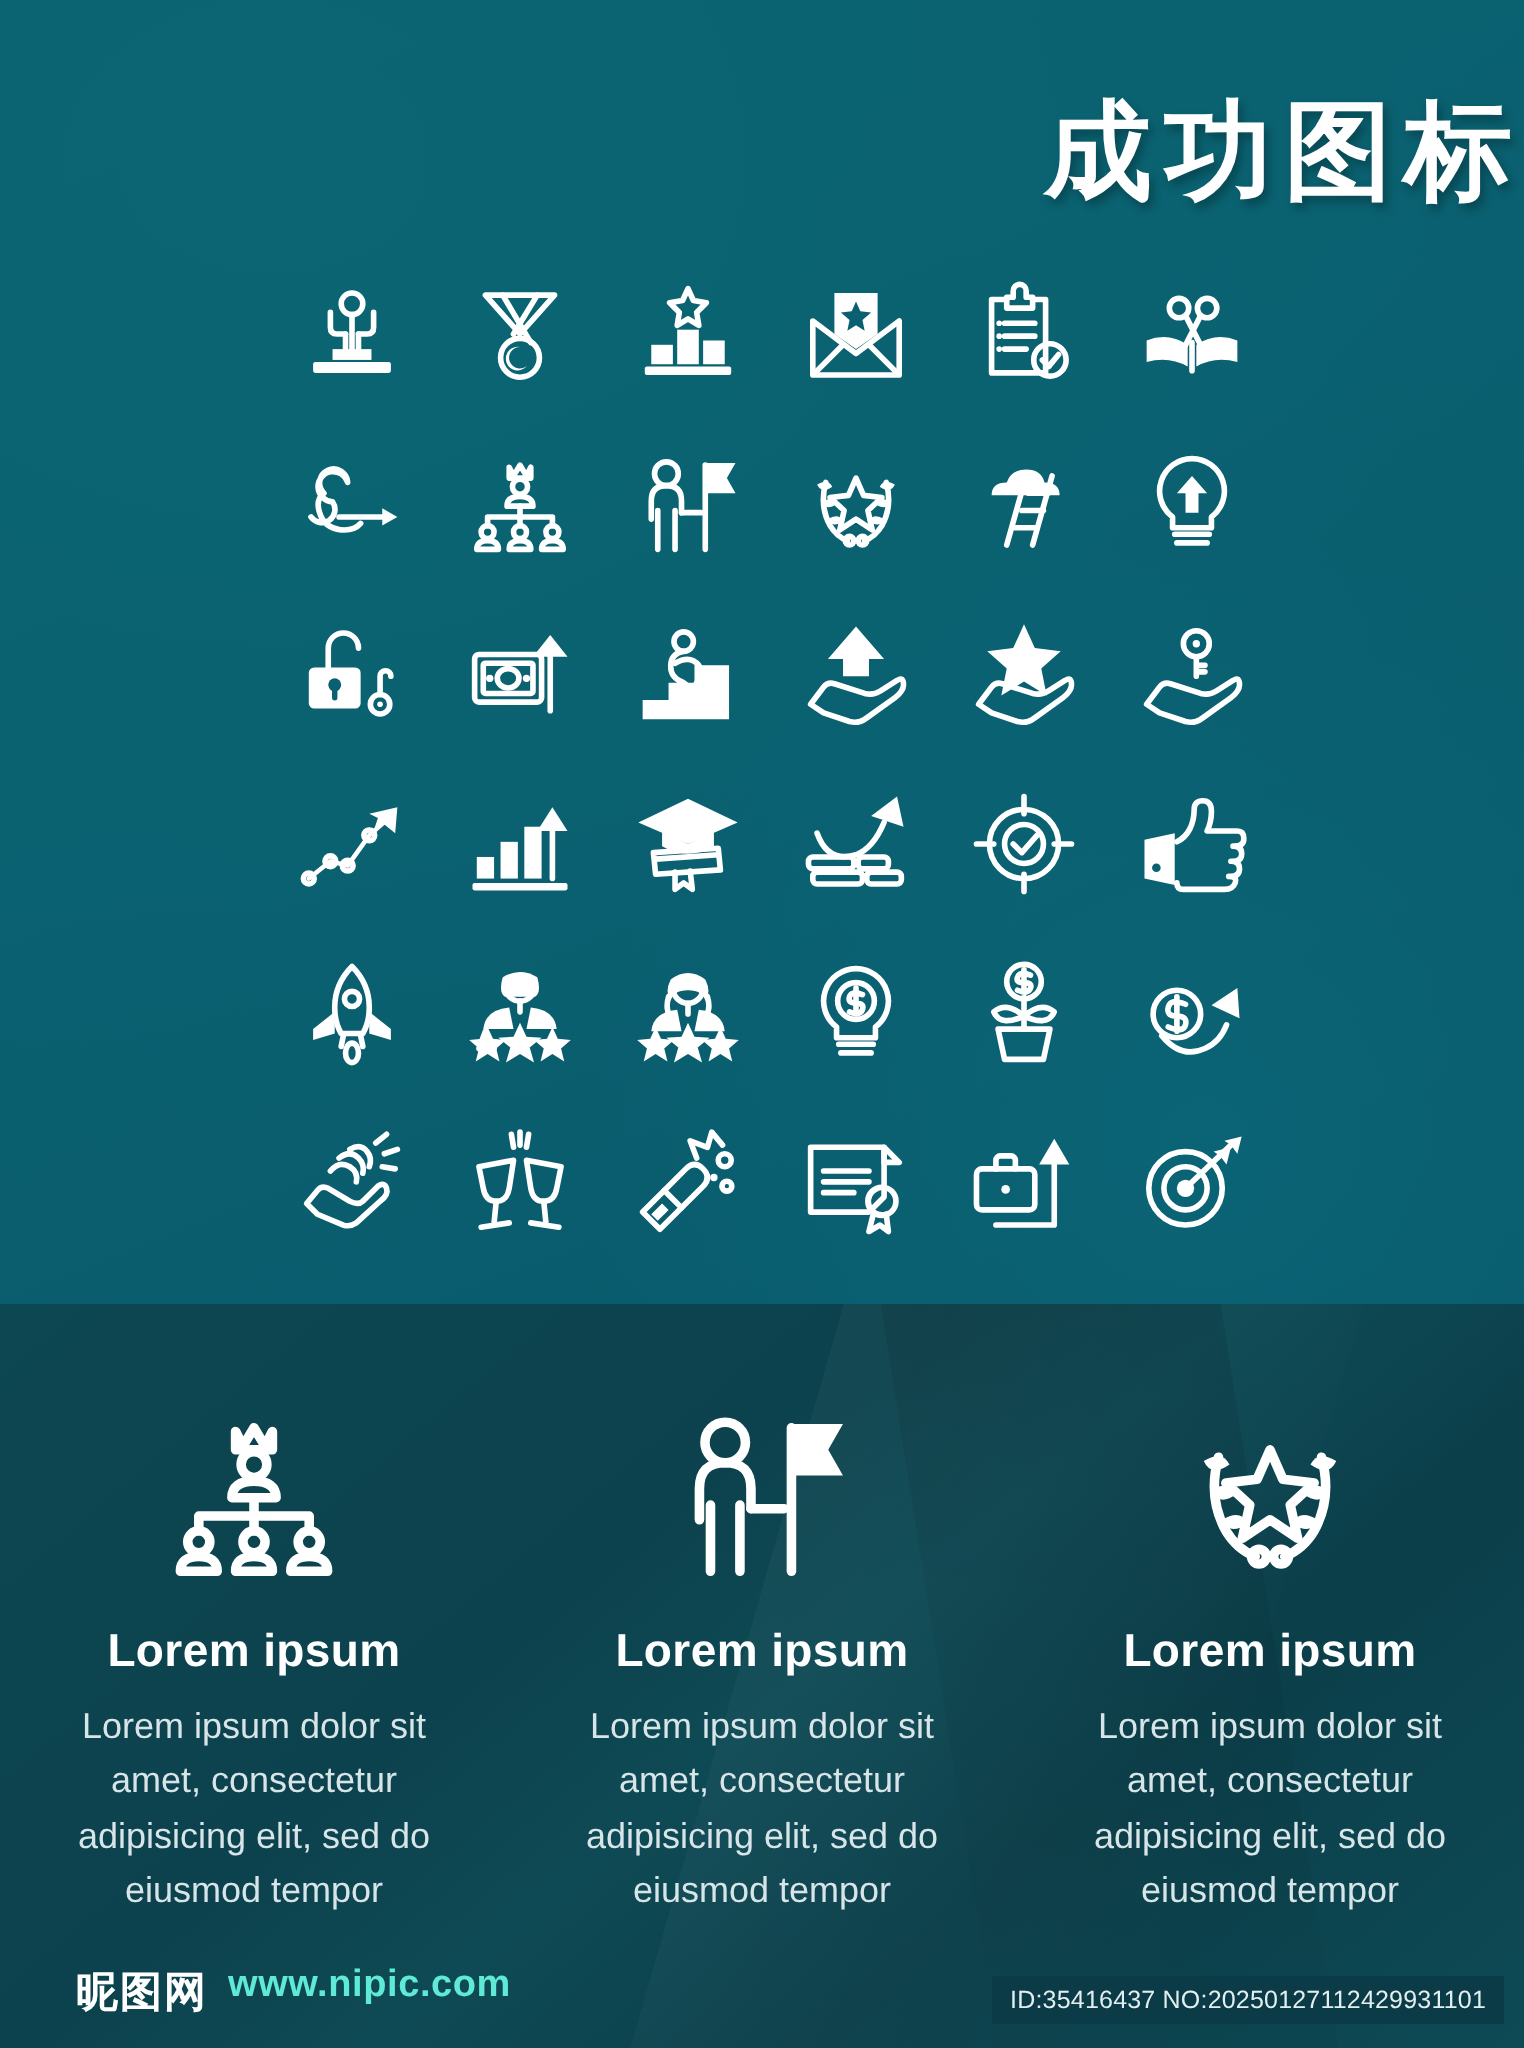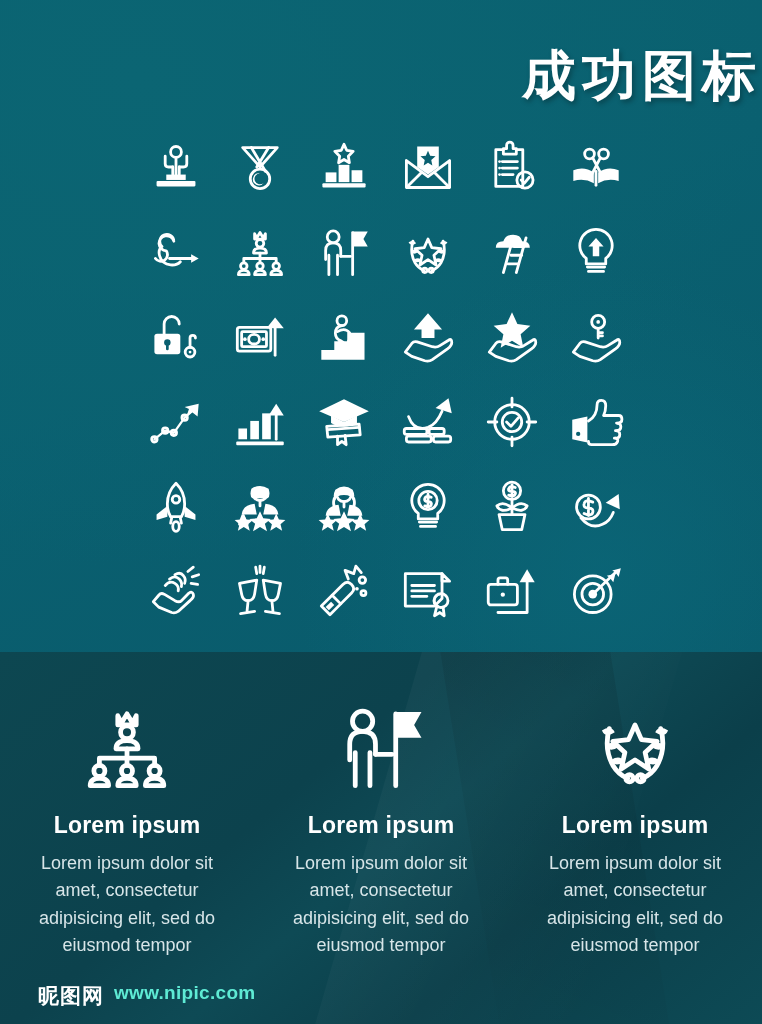--- a/index.html
+++ b/index.html
@@ -649,15 +649,16 @@
       </div>
 
     </div>
   </div>
 
   <div class="footer">
     <div class="brand">
       <span class="brand-cn">昵图网</span>
       <span class="brand-url">www.nipic.com</span>
     </div>
+    <div class="id-badge">ID:35416437 NO:20250127112429931101</div>
   </div>
 
 </div>
 
 </body></html>

